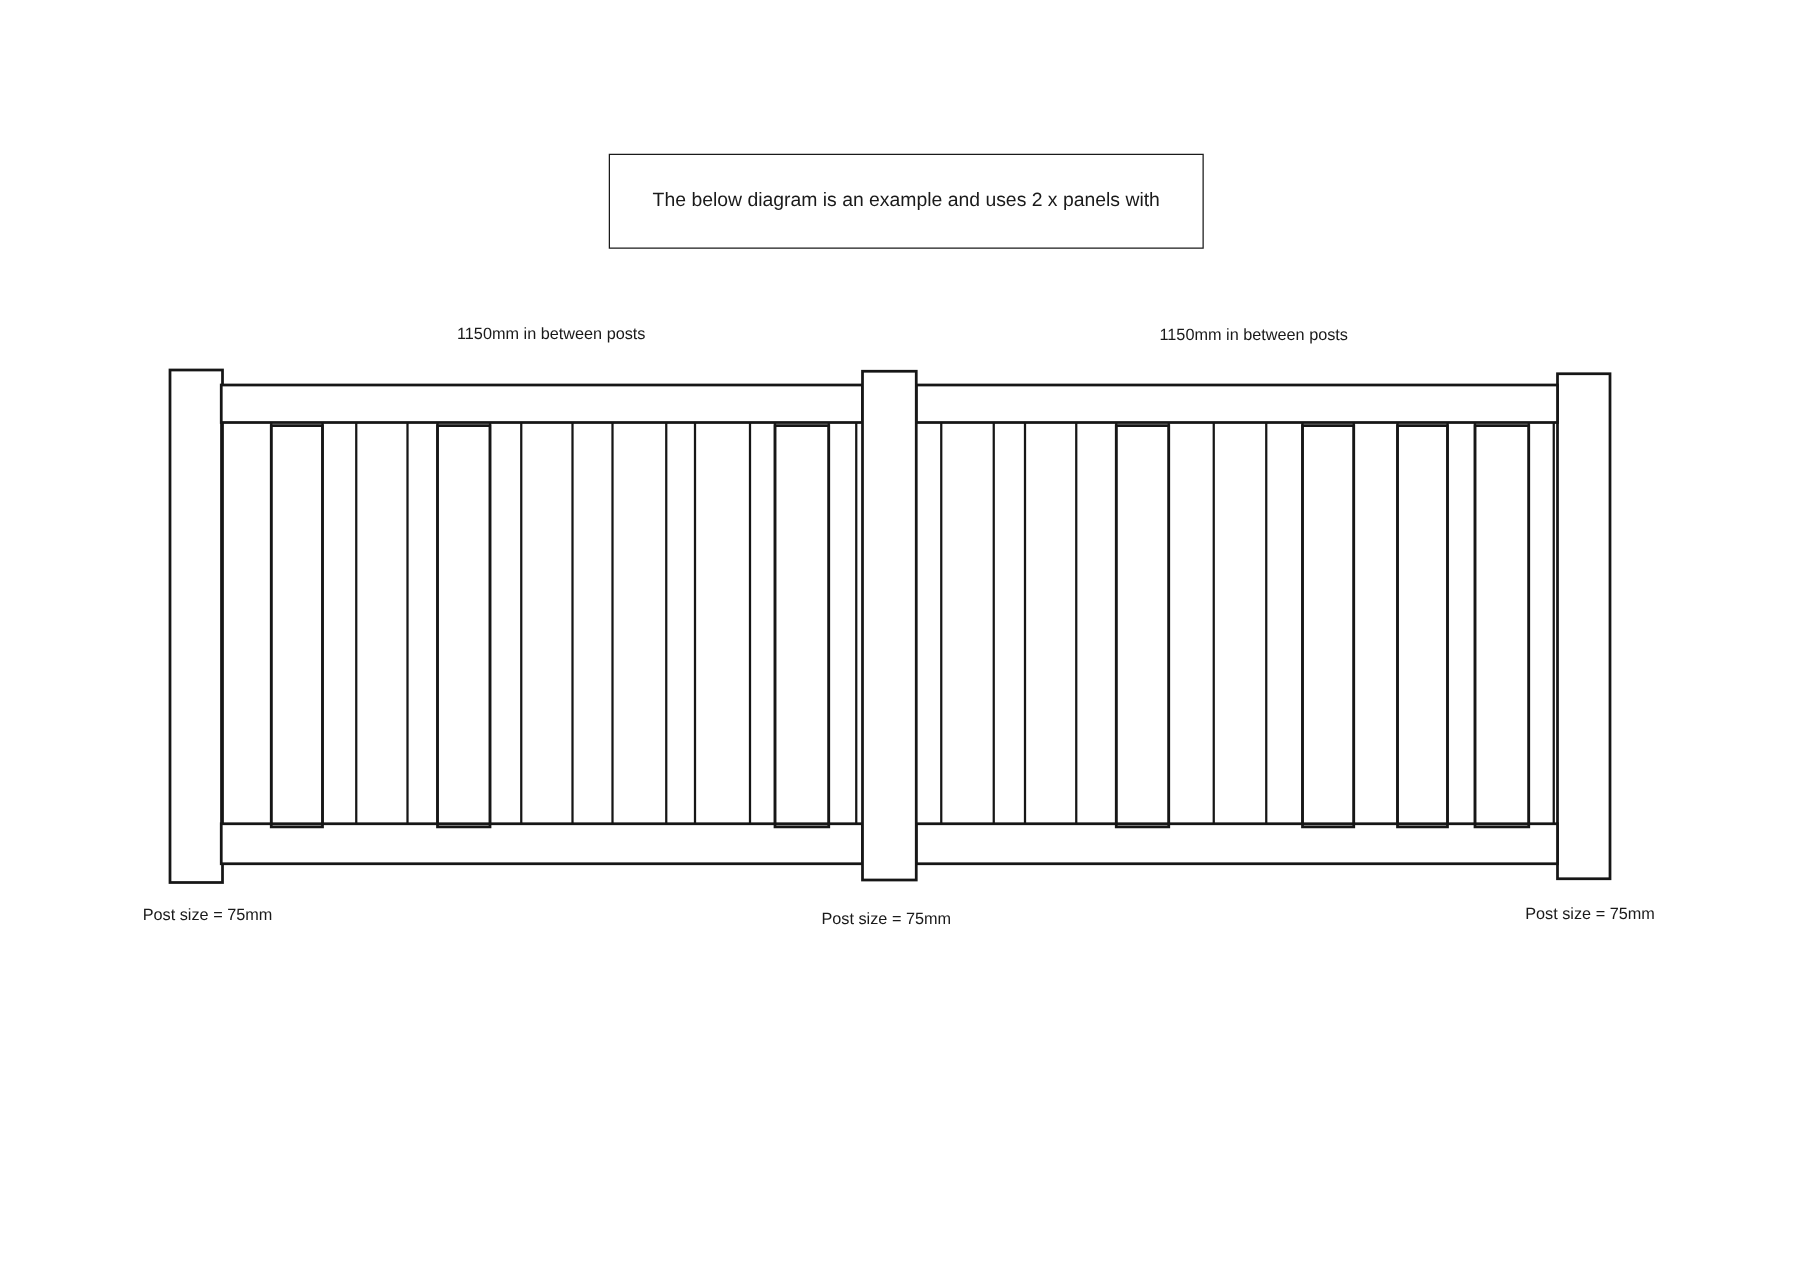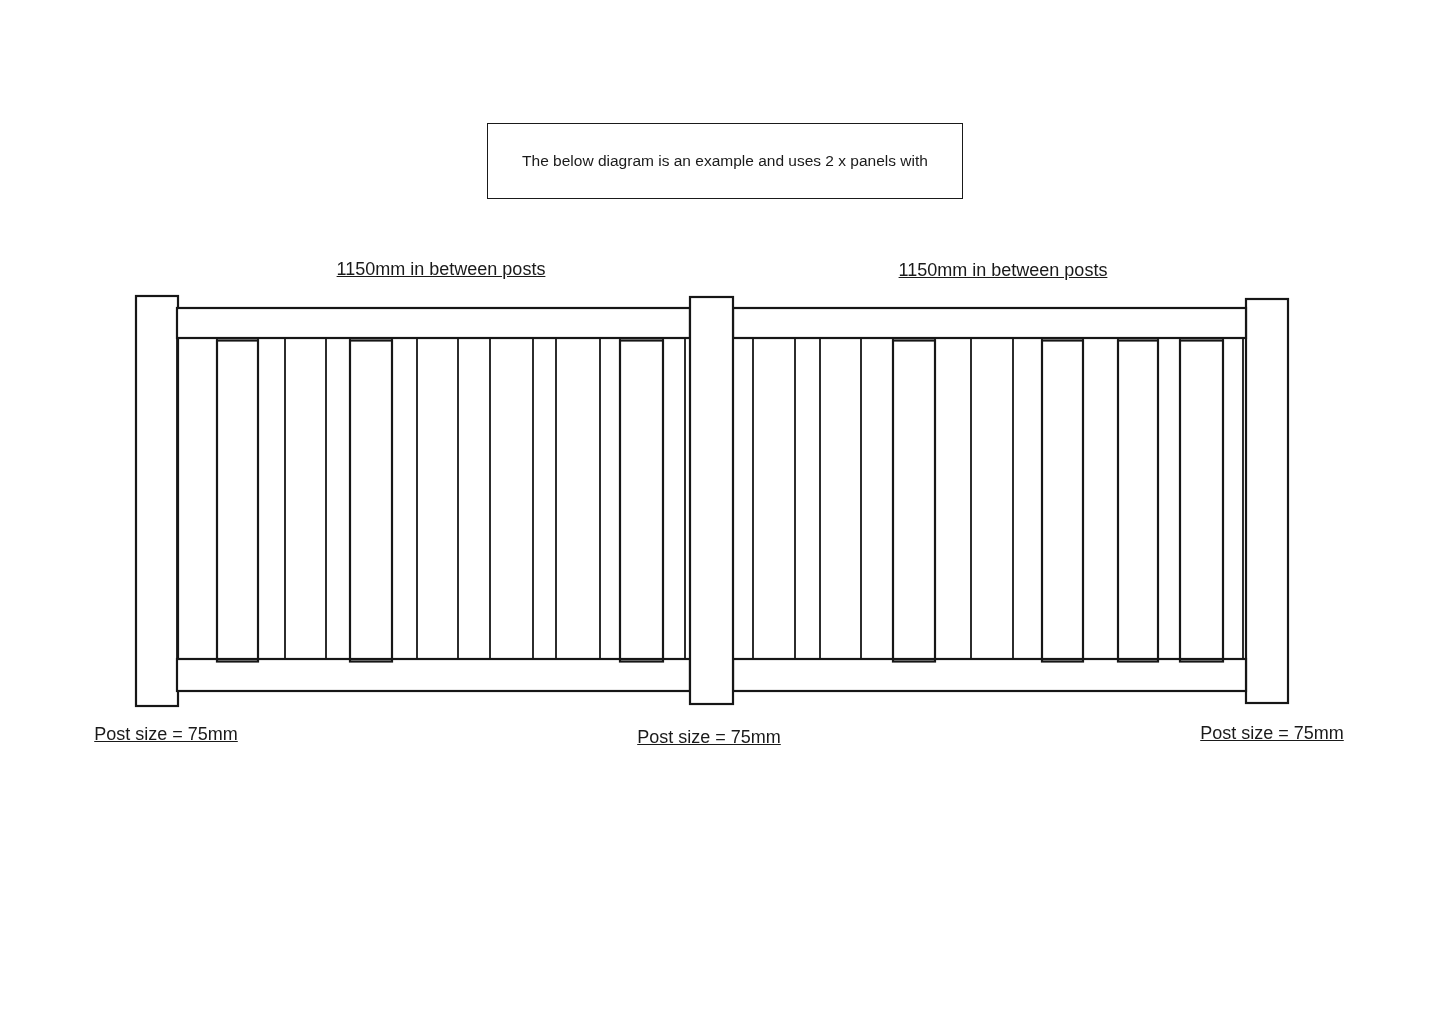--- a/index.html
+++ b/index.html
@@ -28,23 +28,22 @@
     flex-direction: column;
     justify-content: center;
     align-items: center;
     text-align: center;
     font-size: 15.5px;
     line-height: 25.5px;
   }
   .float-label {
     position: absolute;
     white-space: nowrap;
-    font-size: 18px;
+    font-size: 13px;
     transform: translateX(-50%);
-    text-decoration: underline;
   }
   #fence-svg {
     position: absolute;
     left: 0;
     top: 0;
   }
 </style>
 </head>
 <body>
 

